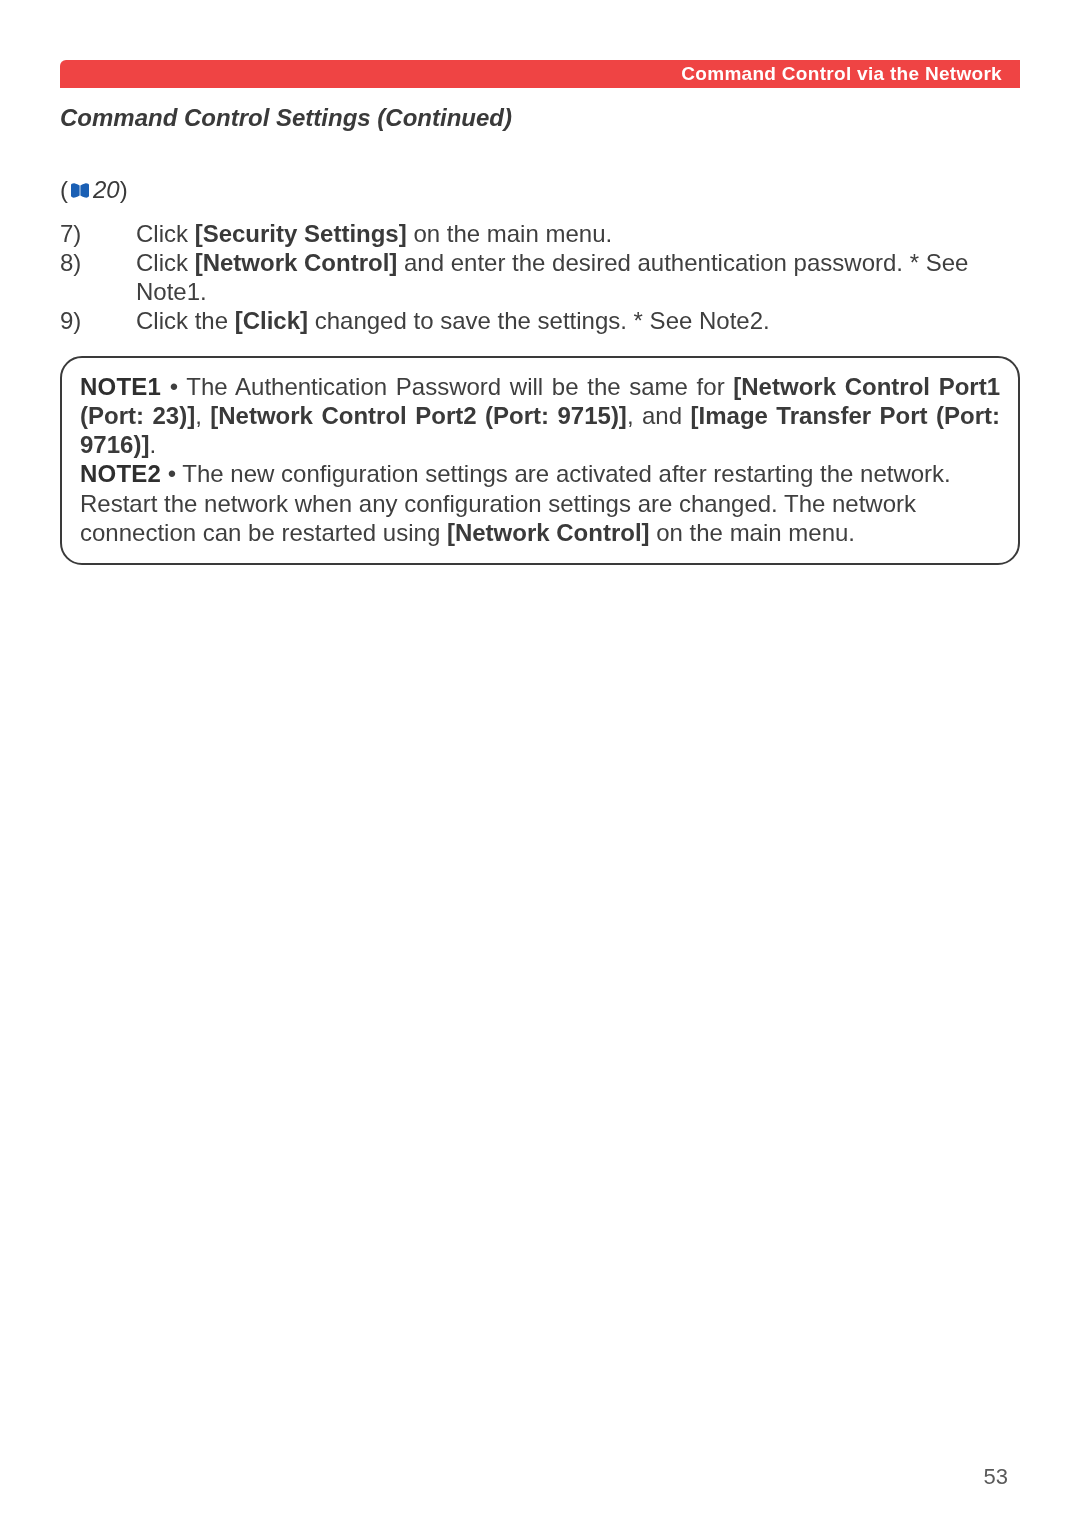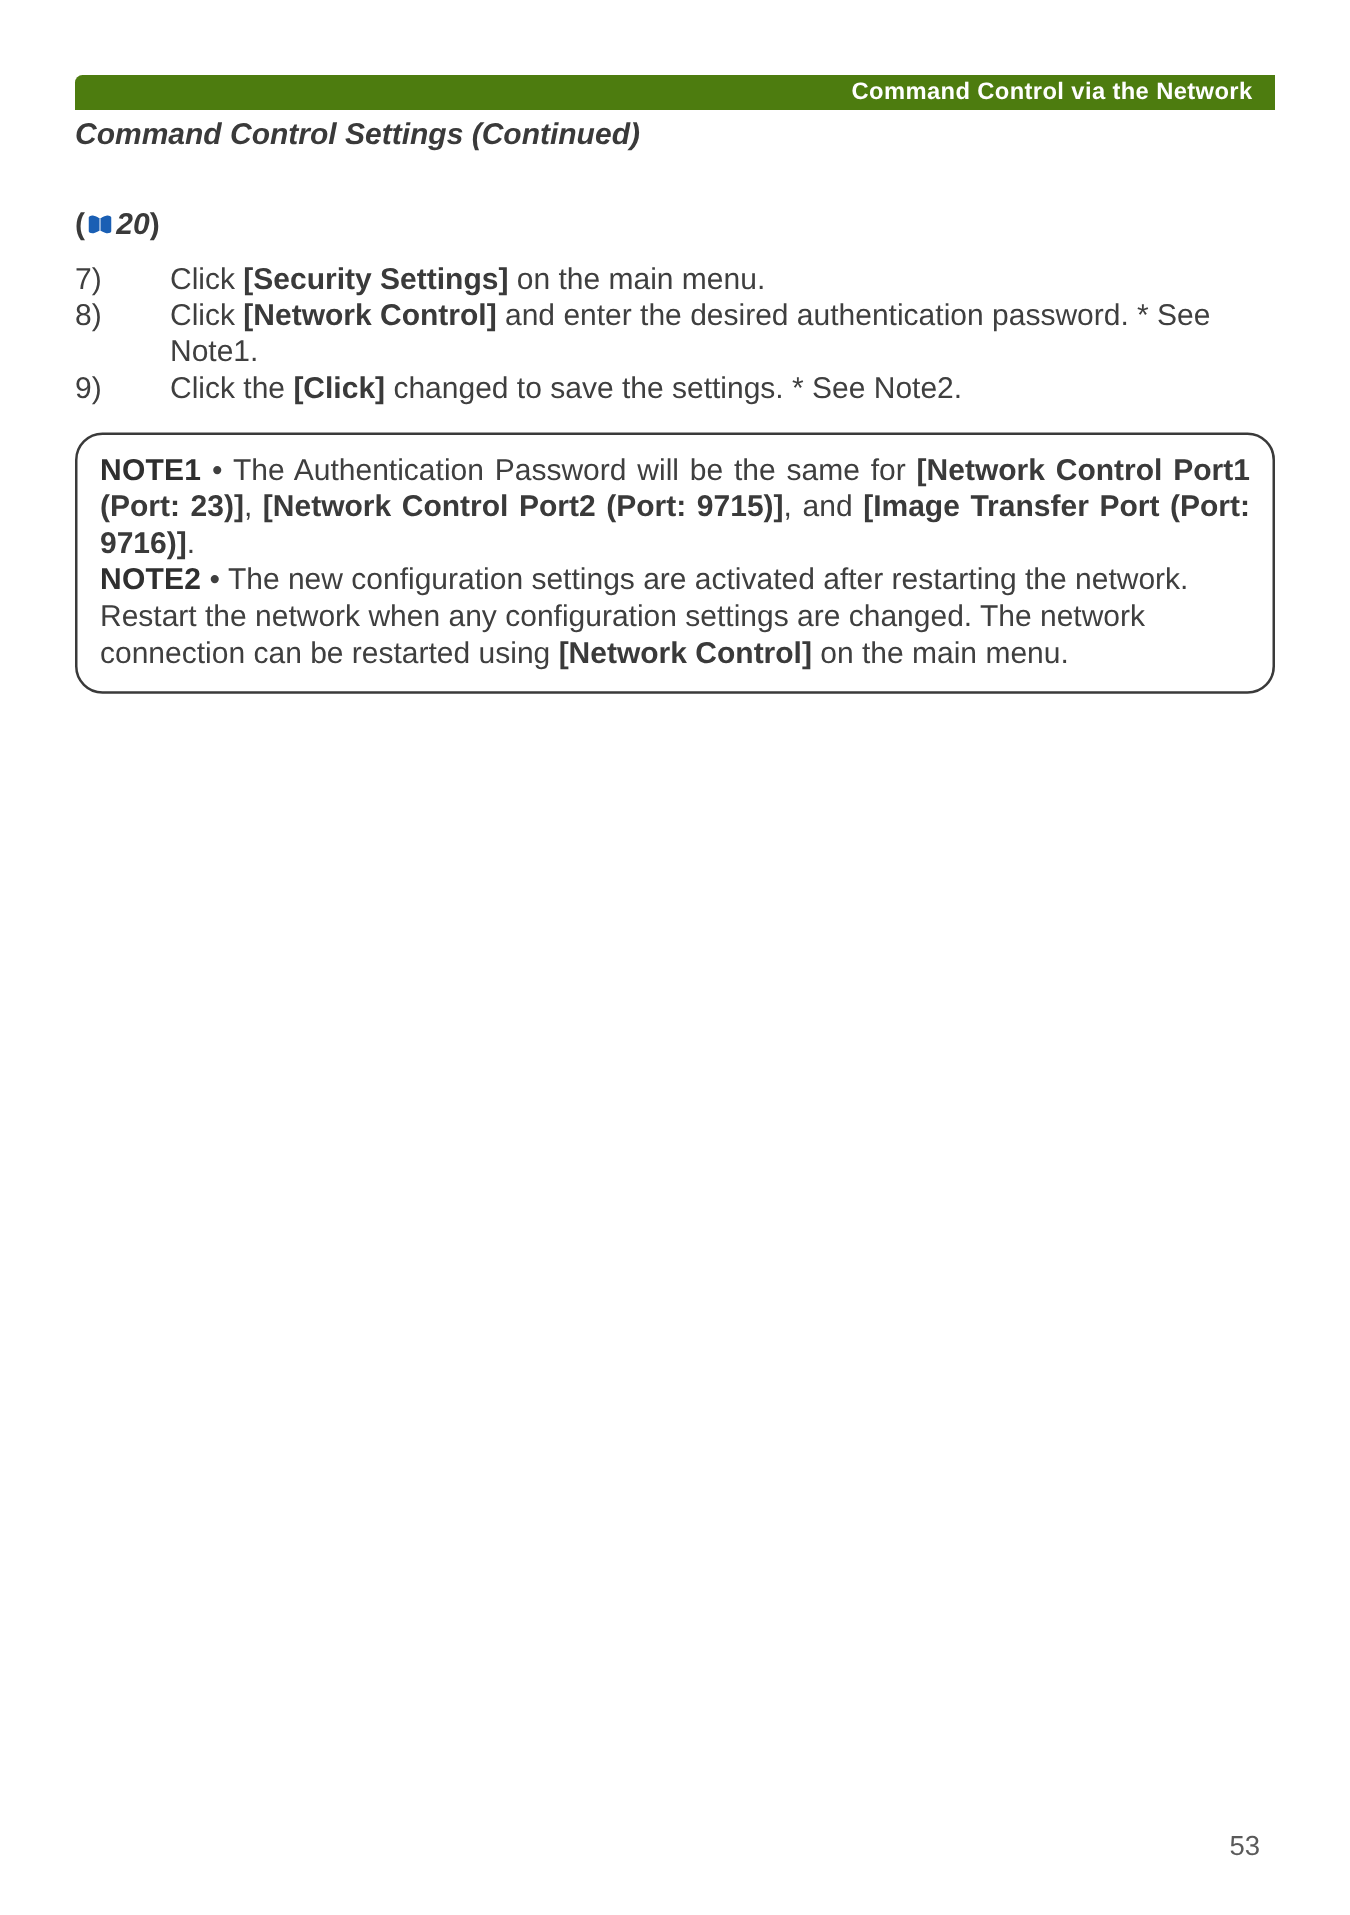--- a/index.html
+++ b/index.html
@@ -10,50 +10,50 @@
     body {
       width: 1080px;
       height: 1532px;
       background: #fff;
       font-family: Arial, Helvetica, sans-serif;
       color: #4a4a4a;
       position: relative;
     }
     .header-bar {
       margin: 60px 60px 0 60px;
-      background: #4d7c0f;
+      background: #ef4444;
       height: 28px;
       display: flex;
       align-items: center;
       justify-content: flex-end;
       padding-right: 18px;
       border-radius: 6px 0 0 0;
     }
     .header-text {
       font-family: Arial, Helvetica, sans-serif;
       font-weight: bold;
       font-size: 19px;
       color: #fff;
       letter-spacing: 0.3px;
     }
     .section-title {
-      margin: 6px 60px 0 60px;
+      margin: 16px 60px 0 60px;
       font-style: italic;
       font-weight: bold;
       font-size: 24px;
       color: #3a3a3a;
     }
     .intro-para {
       margin: 14px 60px 0 60px;
       font-size: 24px;
       line-height: 1.22;
       color: #3f3f3f;
     }
     .page-ref {
-      font-weight: bold;
+      font-weight: normal;
       color: #3a3a3a;
     }
     .book-icon {
       display: inline-block;
       vertical-align: -2px;
       margin: 0 2px 0 1px;
     }
     .steps {
       margin: 12px 60px 0 60px;
       font-size: 24px;

